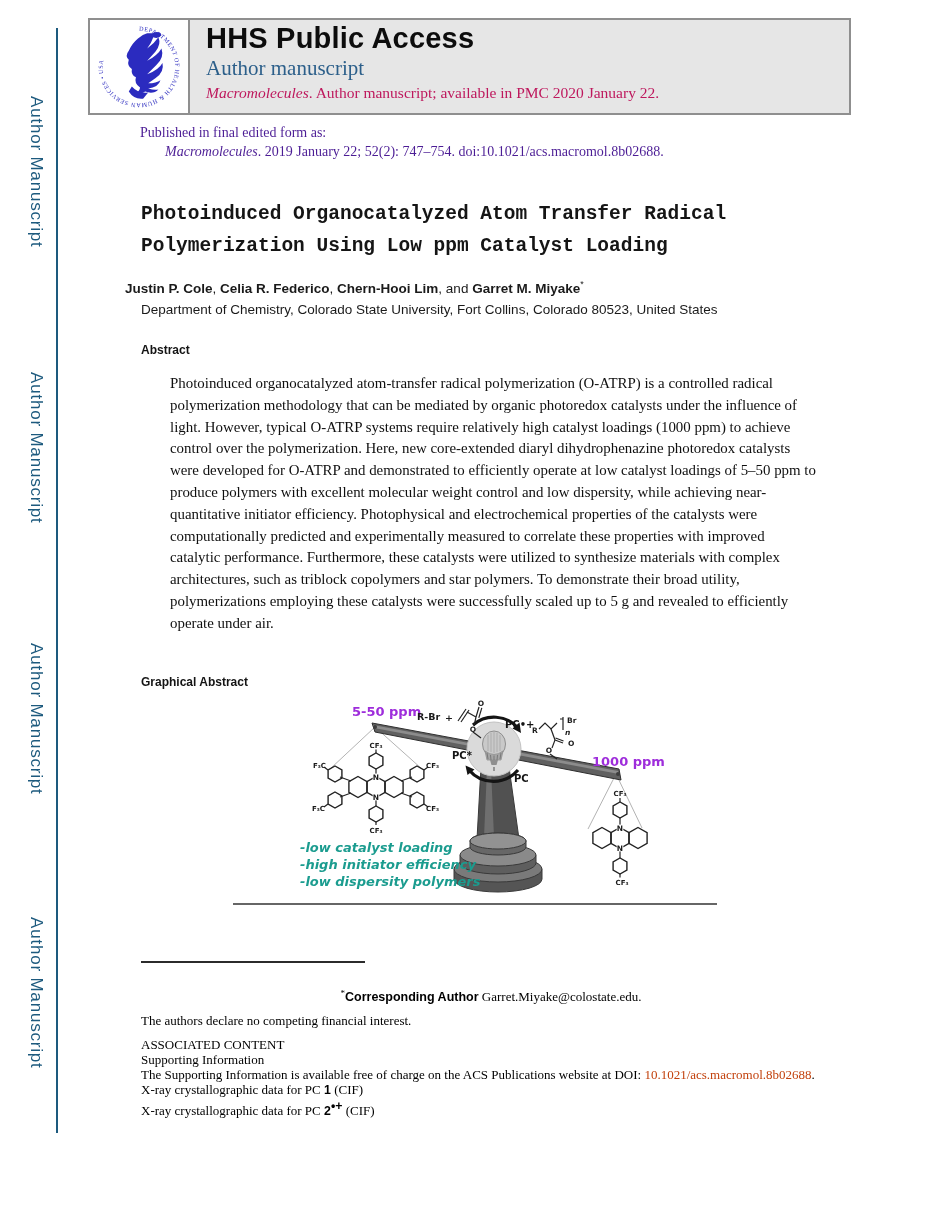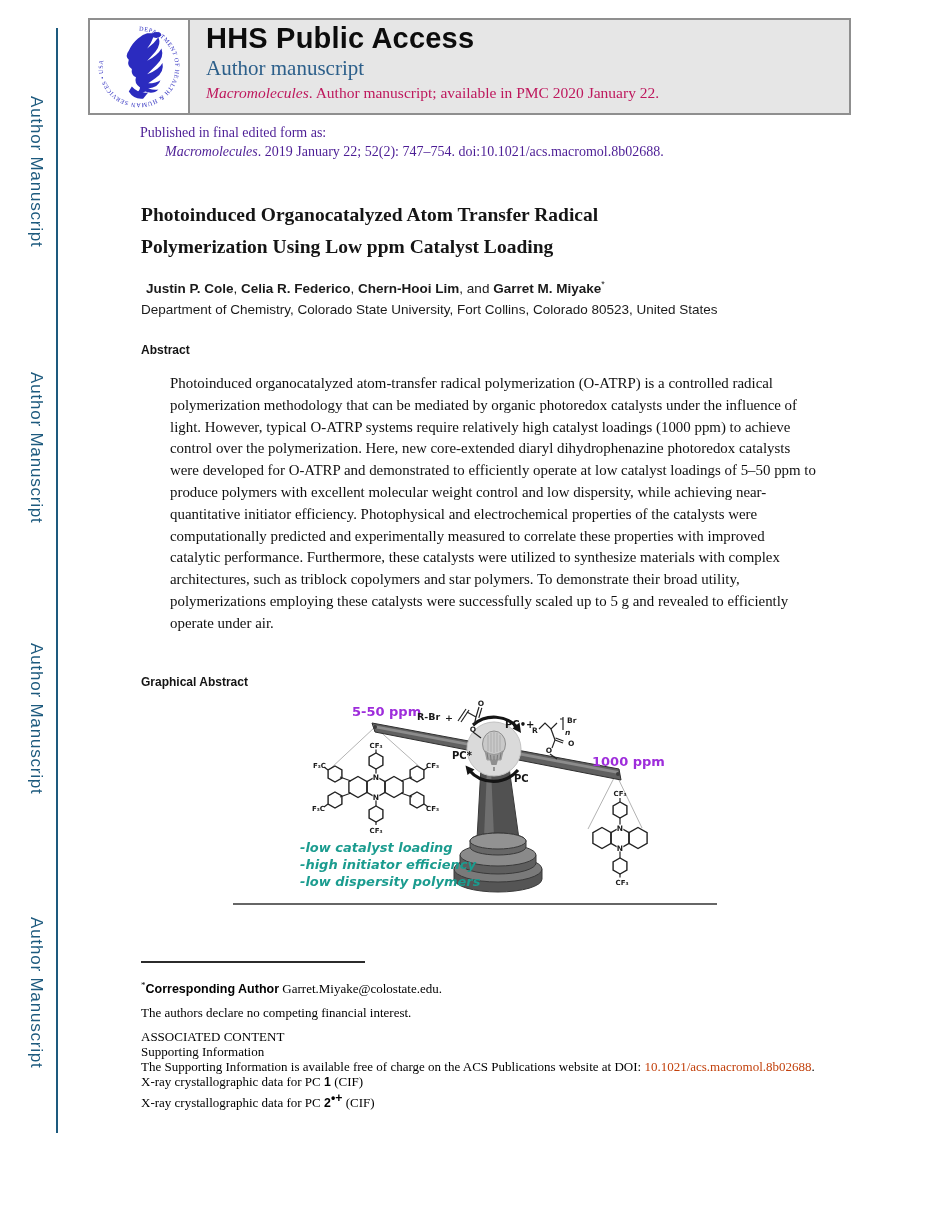--- a/index.html
+++ b/index.html
@@ -24,23 +24,23 @@
   .hhs-pmc { font-size:15.5px; color:#be185d; margin-top:3px; }
   .hhs-pmc .j { font-style:italic; }
 
   
   .citation { position:absolute; left:140px; top:123px; font-size:14px; color:#4c1d95; line-height:19px; }
   .citation .l2 { margin-left:25px; }
   .citation .j { font-style:italic; }
 
   
   .title { position:absolute; left:141px; top:199px; width:640px;
-           font-family:Liberation Serif, serif; font-weight:bold; font-size:19.5px;
+           font-family:Liberation Mono, monospace; font-weight:bold; font-size:19.5px;
            line-height:31.5px; color:#151515; }
-  .authors { position:absolute; left:146px; top:279px; font-family:"Liberation Sans",sans-serif; font-size:13.5px; color:#1a1a1a; }
+  .authors { position:absolute; left:125px; top:279px; font-family:"Liberation Sans",sans-serif; font-size:13.5px; color:#1a1a1a; }
   .authors b { font-weight:bold; }
   .authors sup { font-size:9px; }
   .affil { position:absolute; left:141px; top:302px; font-family:"Liberation Sans",sans-serif; font-size:13.5px; color:#1a1a1a; }
 
   .sect { position:absolute; left:141px; font-family:"Liberation Sans",sans-serif; font-weight:bold; font-size:12px; color:#141414; }
   .abs-head { top:343px; } .ga-head { top:675px; }
   .abs-body { position:absolute; left:170px; top:373px; width:646px; font-size:14.9px; line-height:21.8px; color:#0f0f0f; }
 
   
   .figure { position:absolute; left:230px; top:697px; width:490px; height:212px; }
@@ -52,21 +52,21 @@
   .ga-svg .chem{ font-size:7px; font-weight:bold; fill:#1c1c1c; }
   .ga-svg .teal{ font-size:13px; font-weight:bold; font-style:italic; fill:#1b9c8f; }
   .ga-svg .bond{ stroke:#222; stroke-width:1.2; fill:none; }
   .ga-svg .ring{ fill:none; stroke:#222; stroke-width:1.4; }
   .ga-svg .string{ stroke:#b3b3b3; stroke-width:1; fill:none; }
 
   
   .fnsep { position:absolute; left:141px; top:961px; width:224px; height:2px; background:#2b2b2b; }
   .fn { position:absolute; left:141px; top:972px; width:700px; font-size:13px; line-height:15.2px; color:#000; }
   .fn .row { margin:0; }
-  .fn .corr { margin-top:6px; }
+  .fn .corr { margin-top:14px;text-align:center; }
   .fn .corr b { font-family:"Liberation Sans",sans-serif; font-size:12.5px; }
   .fn sup { font-size:9px; }
   .fn .gap1 { margin-top:7px; }
   .fn .gap2 { margin-top:9px; }
   .fn a.doi { color:#c2410c; text-decoration:none;margin-top:12px; }
   .fn .bb { font-family:"Liberation Sans",sans-serif; font-weight:bold; font-size:12.3px; }
 </style>
 </head>
 <body>
 

